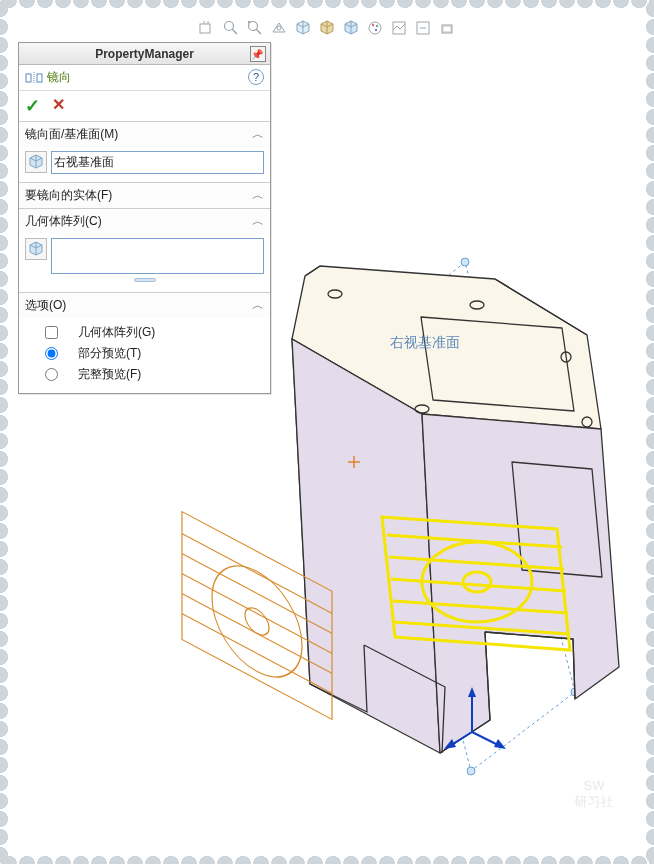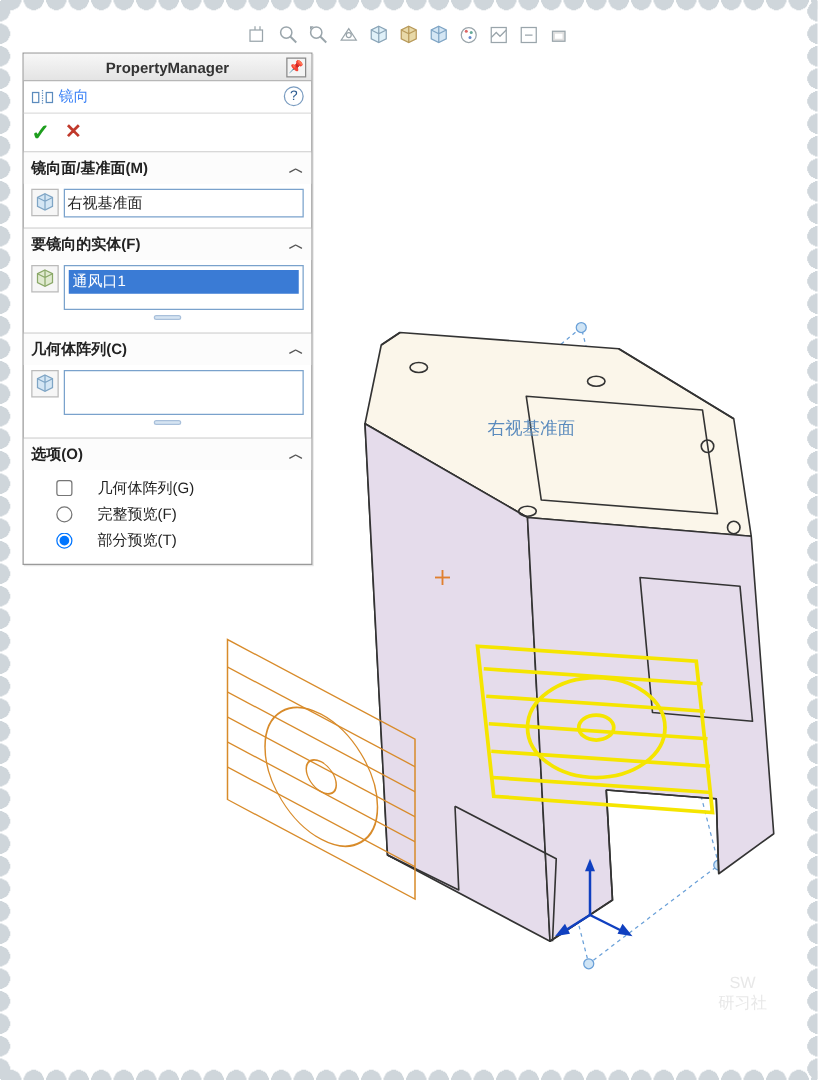--- a/index.html
+++ b/index.html
@@ -10,35 +10,35 @@
 .de-top { top: -9px; } .de-bottom { bottom: -9px; }
 .de-left, .de-right { top: 0; bottom: 0; width: 18px; background-image: radial-gradient(circle at 9px 9px, #cfd6db 8px, transparent 8px); background-size: 18px 18px; }
 .de-left { left: -9px; } .de-right { right: -9px; }
 
 .viewport { position: absolute; inset: 12px; background: #fff; }
 
 .toolbar { position: absolute; top: 6px; left: 0; right: 0; display: flex; justify-content: center; gap: 4px; z-index: 3; }
 .toolbar .tbtn { width: 20px; height: 20px; display: flex; align-items: center; justify-content: center; cursor: pointer; }
 .toolbar svg { width: 18px; height: 18px; }
 
-.panel { position: absolute; top: 30px; left: 6px; width: 232px; background: #fff; border: 1px solid #9a9a9a; box-shadow: 1px 1px 0 rgba(0,0,0,0.1); z-index: 5; font-size: 12px; }
+.panel { position: absolute; top: 30px; left: 6px; width: 253px; background: #fff; border: 1px solid #9a9a9a; box-shadow: 1px 1px 0 rgba(0,0,0,0.1); z-index: 5; font-size: 12px; }
 .panel-header { background: linear-gradient(#f7f7f7,#e4e4e4); border-bottom: 1px solid #b7b7b7; height: 22px; display: flex; align-items: center; justify-content: center; position: relative; font-weight: bold; color: #333; }
 .panel-header .pin { position: absolute; right: 4px; top: 3px; width: 16px; height: 16px; border: 1px solid #888; background: #f4f4f4; display:flex;align-items:center;justify-content:center; font-size:10px;cursor:pointer;}
 
 .feature-title { display: flex; align-items: center; padding: 4px 6px; border-bottom: 1px solid #ddd; position: relative; }
 .feature-title .ficon { width: 18px; height: 14px; margin-right: 4px; display:flex;align-items:center;justify-content:center; }
-.feature-title .ftext { font-size: 12px; color: #3b82f6; }
+.feature-title .ftext { font-size: 12px; color: #4d7c0f; }
 .feature-title .help { position: absolute; right: 6px; top: 4px; width: 16px; height: 16px; border: 1px solid #7a9cc0; border-radius: 50%; color: #2a5a90; font-size: 11px; text-align: center; line-height: 14px; cursor:pointer;}
 
 .confirm-row { padding: 4px 6px; display: flex; gap: 12px; }
 .confirm-row .ok { color: #1e9e1e; font-size: 18px; cursor:pointer; font-weight:bold;}
 .confirm-row .cancel { color: #c0392b; font-size: 16px; cursor:pointer; font-weight:bold;}
 
 .section { border-top: 1px solid #ccc; }
-.section-head { display: flex; align-items: center; justify-content: space-between; padding: 4px 6px; font-weight: bold; color: #222; background: #fcfcfc; font-size:12px;}
+.section-head { display: flex; align-items: center; justify-content: space-between; padding: 4px 6px; font-weight: normal; color: #222; background: #fcfcfc; font-size:12px;}
 .section-head .chev { color: #555; cursor:pointer; font-size:12px;}
 
 .section-body { padding: 4px 6px 8px; }
 .input-row { display: flex; align-items: flex-start; gap: 4px; }
 .input-row .cube-icon { width: 22px; height: 22px; border: 1px solid #bbb; background: #f6f6f6; display: flex; align-items: center; justify-content: center; cursor:pointer;}
 .listbox { flex: 1; border: 1px solid #7aa2cc; background: #fff; min-height: 22px; padding: 2px; font-size:12px; color:#222;}
 .listbox.small { min-height: 36px; }
 .listbox .item-selected { background: #3a7bd5; color: #fff; padding: 1px 3px; margin:1px;}
 .grabber { height: 8px; display: flex; justify-content: center; align-items: center; margin-top:2px;}
 .grabber span { width: 22px; height: 4px; background: #d6e4f2; border:1px solid #a9c0db; border-radius:2px;}
@@ -167,36 +167,20 @@
           <div class="listbox">右视基准面</div>
         </div>
       </div>
     </div>
 
     <div class="section">
       <div class="section-head">
         <span>要镜向的实体(F)</span>
         <span class="chev">︿</span>
       </div>
-      <div class="section-body">
-        <div class="input-row">
-          <div class="cube-icon">
-            <svg width="16" height="16" viewBox="0 0 16 16">
-                <path d="M8 1 L14 4 L14 11 L8 14 L2 11 L2 4 Z" fill="#e0ead0" stroke="#8aa868"></path>
-                <path d="M8 1 L8 7 L14 4 M8 7 L2 4 M8 7 L8 14" stroke="#8aa868" fill="none"></path>
-              </svg>
-          </div>
-          <div class="listbox small">
-            <div class="item-selected">通风口1</div>
-          </div>
-        </div>
-        <div class="grabber">
-            <span></span>
-          </div>
-      </div>
     </div>
 
     <div class="section">
       <div class="section-head">
         <span>几何体阵列(C)</span>
         <span class="chev">︿</span>
       </div>
       <div class="section-body">
         <div class="input-row">
           <div class="cube-icon">
@@ -218,26 +202,26 @@
       <div class="section-head">
         <span>选项(O)</span>
         <span class="chev">︿</span>
       </div>
       <div class="section-body">
         <div class="check-row">
           <input type="checkbox" style="">
           <span>几何体阵列(G)</span>
         </div>
         <div class="radio-row">
+          <input type="radio" name="preview" checked="" style="">
+          <span>部分预览(T)</span>
+        </div>
+        <div class="radio-row">
           <input type="radio" name="preview" style="">
           <span>完整预览(F)</span>
-        </div>
-        <div class="radio-row">
-          <input type="radio" name="preview" checked="" style="">
-          <span>部分预览(T)</span>
         </div>
       </div>
     </div>
   </div>
 
   <svg class="model-svg" viewBox="0 0 520 760">
 
     <g>
       <path d="M 333 195 L 230 280 L 339 704 L 443 625 Z" fill="none" stroke="#6aa0d8" stroke-width="1" stroke-dasharray="3 3"></path>
       <circle cx="333" cy="195" r="4" fill="#cfe4f5" stroke="#6aa0d8"></circle>

